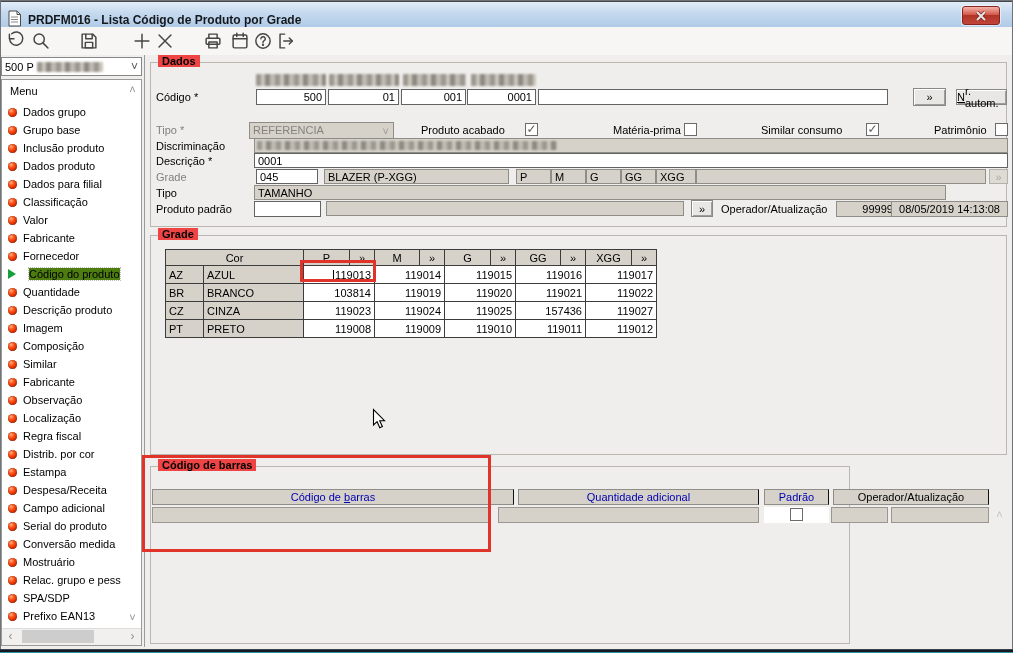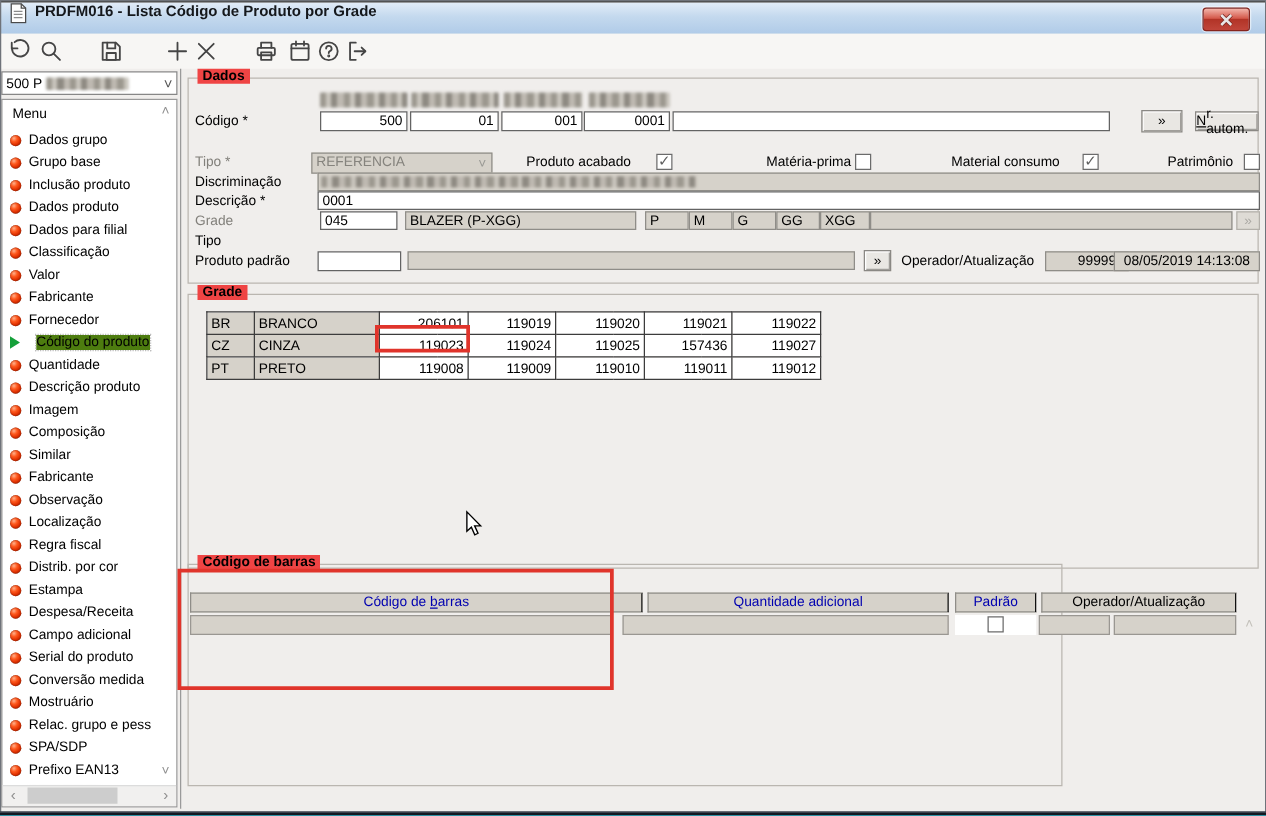--- a/index.html
+++ b/index.html
@@ -8,21 +8,21 @@
     font-family:"Liberation Sans",sans-serif;font-size:11px;color:#000;
     background:#f0eeec;
   }
   .abs{position:absolute}
   .frame{position:absolute;inset:0;border:1px solid #6f737a;pointer-events:none;z-index:90}
   .bottomedge{position:absolute;left:0;right:0;bottom:0;height:4px;z-index:91;
     background:linear-gradient(180deg,#3a414d 0 1px,#141821 1px 3px,#2e92a5 3px 4px)}
   
   .titlebar{position:absolute;left:0;top:0;width:1013px;height:27px;
     background:linear-gradient(180deg,#e2ecf8 0%,#c4d9ee 45%,#b0cbe8 100%);
-    border-top:2px solid #474747;box-sizing:border-box;display:flex;align-items:flex-start}
+    border-top:2px solid #474747;box-sizing:border-box;display:flex;align-items:flex-end}
   .title-text{font-size:12px;font-weight:700;color:#15181c;margin-left:6px}
   .doc-icon{margin-left:7px;display:inline-flex}
   .close-btn{position:absolute;right:13px;top:4px;width:38px;height:19px;border-radius:3px;
     border:1px solid #86241d;box-sizing:border-box;cursor:default;
     background:linear-gradient(180deg,#f2b4aa 0%,#d4594b 45%,#b23427 50%,#c0453a 100%);
     box-shadow:0 0 0 1px rgba(255,255,255,.55);display:flex;align-items:center;justify-content:center}
   
   .toolbar{position:absolute;left:0;top:27px;width:1013px;height:28px;background:#f7f6f4}
   .tbi{position:absolute;top:3px;width:22px;height:22px;display:flex;align-items:center;justify-content:center}
   
@@ -326,21 +326,21 @@
 
   <span class="lbl gray" style="left:5px;top:61px">Tipo *</span>
   <div class="tb dis gtxt" style="left:98px;top:59px;width:145px;height:17px">
     <span>REFERENCIA</span>
     <span class="abs" style="right:4px;top:2px;color:#9a9a95">˅</span>
   </div>
   <span class="lbl" style="left:270px;top:61px">Produto acabado</span>
   <div class="cb" style="left:374px;top:60px"><span>✓</span></div>
   <span class="lbl" style="left:462px;top:61px">Matéria-prima</span>
   <div class="cb" style="left:533px;top:60px"><span></span></div>
-  <span class="lbl" style="left:610px;top:61px">Material consumo</span>
+  <span class="lbl" style="left:610px;top:61px">Similar consumo</span>
   <div class="cb" style="left:715px;top:60px"><span>✓</span></div>
   <span class="lbl" style="left:783px;top:61px">Patrimônio</span>
   <div class="cb" style="left:844px;top:60px"><span></span></div>
 
   <span class="lbl" style="left:5px;top:77px">Discriminação</span>
   <div class="tb dis" style="left:103px;top:75px;width:754px;height:15px">
     <span class="abs blur" style="left:2px;top:2px;width:300px;height:9px"></span>
   </div>
 
   <span class="lbl" style="left:5px;top:92px">Descrição *</span>
@@ -353,20 +353,21 @@
   <div class="tb dis" style="left:400px;top:106px;width:35px;height:15px">M</div>
   <div class="tb dis" style="left:435px;top:106px;width:35px;height:15px">G</div>
   <div class="tb dis" style="left:470px;top:106px;width:35px;height:15px">GG</div>
   <div class="tb dis" style="left:505px;top:106px;width:40px;height:15px">XGG</div>
   <div class="tb dis" style="left:545px;top:106px;width:290px;height:15px"></div>
   <div class="btn disb" style="left:838px;top:106px;width:19px;height:15px">
       <span>»</span>
     </div>
 
   <span class="lbl" style="left:5px;top:124px">Tipo</span>
+  <div class="tb dis" style="left:103px;top:122px;width:692px;height:15px">TAMANHO</div>
 
   <span class="lbl" style="left:5px;top:140px">Produto padrão</span>
   <div class="tb" style="left:103px;top:138px;width:67px"></div>
   <div class="tb dis" style="left:175px;top:138px;width:358px;height:15px"></div>
   <div class="btn" style="left:540px;top:137px;width:22px;height:17px">
       <span>»</span>
     </div>
   <span class="lbl" style="left:570px;top:140px">Operador/Atualização</span>
   <div class="tb dis num" style="left:685px;top:138px;width:67px;height:16px">999998</div>
   <div class="tb dis" style="left:740px;top:138px;width:117px;height:16px;text-align:center">08/05/2019 14:13:08</div>
@@ -383,24 +384,46 @@
       <col style="width:45px">
         <col style="width:25px">
       <col style="width:46px">
         <col style="width:25px">
       <col style="width:45px">
         <col style="width:25px">
       <col style="width:46px">
         <col style="width:25px">
     </colgroup>
     <tbody>
+        <tr>
+      <th colspan="2">Cor</th>
+      <th>P</th>
+      <th>»</th>
+      <th>M</th>
+      <th>»</th>
+      <th>G</th>
+      <th>»</th>
+      <th>GG</th>
+      <th>»</th>
+      <th>XGG</th>
+      <th>»</th>
+    </tr>
+    <tr>
+      <td class="rowhdr">AZ</td>
+      <td class="rowhdr">AZUL</td>
+      <td class="val" colspan="2"><span class="caret"></span><span>119013</span></td>
+      <td class="val" colspan="2">119014</td>
+      <td class="val" colspan="2">119015</td>
+      <td class="val" colspan="2">119016</td>
+      <td class="val" colspan="2">119017</td>
+    </tr>
     <tr>
       <td class="rowhdr">BR</td>
       <td class="rowhdr">BRANCO</td>
-      <td class="val" colspan="2">206101</td>
+      <td class="val" colspan="2">103814</td>
       <td class="val" colspan="2">119019</td>
       <td class="val" colspan="2">119020</td>
       <td class="val" colspan="2">119021</td>
       <td class="val" colspan="2">119022</td>
     </tr>
     <tr>
       <td class="rowhdr">CZ</td>
       <td class="rowhdr">CINZA</td>
       <td class="val" colspan="2">119023</td>
       <td class="val" colspan="2">119024</td>
@@ -414,21 +437,21 @@
       <td class="val" colspan="2">119008</td>
       <td class="val" colspan="2">119009</td>
       <td class="val" colspan="2">119010</td>
       <td class="val" colspan="2">119011</td>
       <td class="val" colspan="2">119012</td>
     </tr>
   </tbody>
     </table>
 </div>
 
-<div class="gb" style="left:150px;top:451px;width:700px;height:178px">
+<div class="gb" style="left:150px;top:466px;width:700px;height:178px">
   <span class="gbt">Código de barras</span>
 
   <div class="bch" style="left:1px;top:22px;width:362px"><span>Código de </span><span class="u">b</span><span>arras</span></div>
   <div class="bch" style="left:367px;top:22px;width:241px">Quantidade adicional</div>
   <div class="bch" style="left:613px;top:22px;width:65px">Padrão</div>
   <div class="bch black" style="left:682px;top:22px;width:156px">Operador/Atualização</div>
 
   <div class="bcc" style="left:1px;top:40px;width:337px"></div>
   <div class="bcc" style="left:347px;top:40px;width:261px"></div>
   <div class="abs" style="left:613px;top:40px;width:65px;height:16px;background:#fff">

